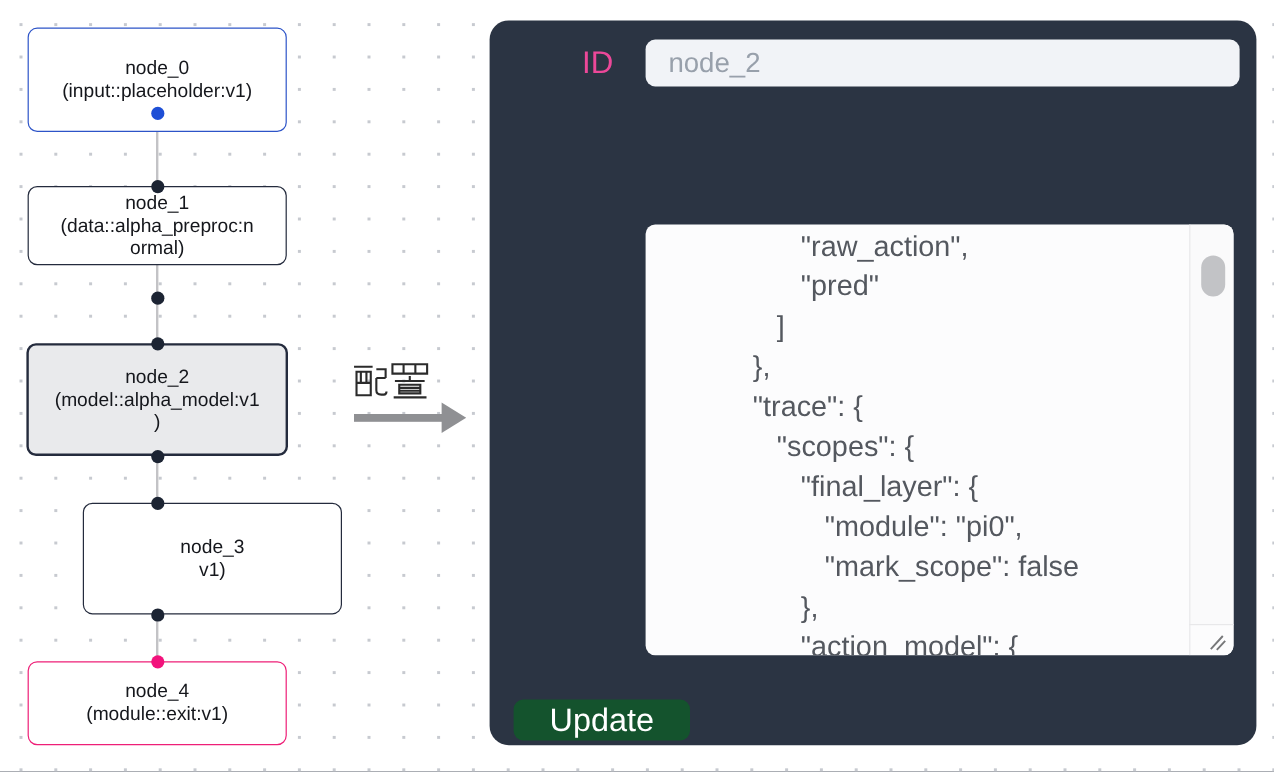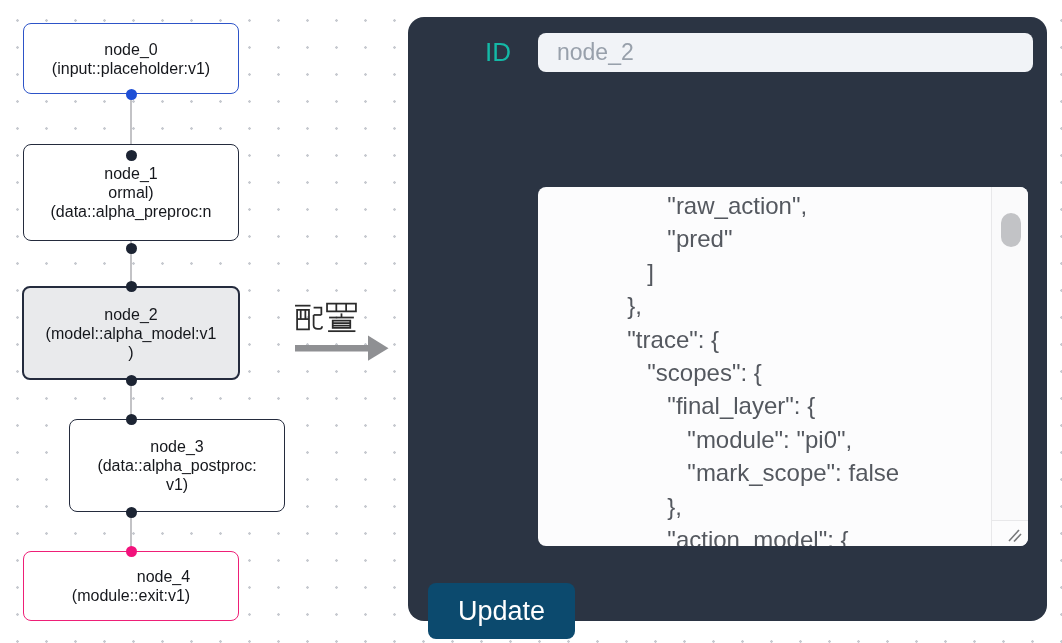--- a/index.html
+++ b/index.html
@@ -15,33 +15,33 @@
   .node{
     position:absolute;left:23px;width:216px;background:#ffffff;
     border:1.5px solid #242b3d;border-radius:8px;
     display:flex;align-items:center;justify-content:center;
     color:#15171c;font-size:16px;line-height:19px;text-align:center;
     box-sizing:border-box;
   }
   .node .nline{white-space:nowrap;}
   .node-input{border-color:#2d54c8;}
   .node-selected{background:#e9eaec;border-width:2.5px;left:22px;width:218px;}
-  .node-output{border-color:#ee1f77;text-align:right;}
+  .node-output{border-color:#ee1f77;}
   .port{position:absolute;left:126px;width:11px;height:11px;border-radius:50%;}
   .port-dark{background:#1c2433;}
   .port-blue{background:#1e4fd6;}
   .port-pink{background:#f2127c;}
   
   .anno{position:absolute;left:294px;top:300px;}
   .anno-glyphs{display:block;}
   .sr-text{position:absolute;left:-1px;top:-1px;width:1px;height:1px;overflow:hidden;opacity:0;}
   .anno-arrow{display:block;margin-top:2px;}
   
   .panel{position:absolute;left:408px;top:17px;width:639px;height:604px;background:#2b3443;border-radius:16px;}
-  .f-label{position:absolute;left:0;width:103px;text-align:right;color:#14b8a6;font-size:26px;}
+  .f-label{position:absolute;left:0;width:103px;text-align:right;color:#ec4899;font-size:26px;}
   .lbl-id{top:16px;height:39px;line-height:39px;}
   .lbl-type{top:95px;height:39px;line-height:39px;}
   .lbl-config{top:172px;height:34px;line-height:34px;}
   .f-input{
     position:absolute;left:130px;width:495px;height:39px;box-sizing:border-box;
     background:#f1f3f7;border:none;border-radius:8px;outline:none;
     font-family:"Liberation Sans",sans-serif;font-size:23px;color:#98a0ab;
     padding:0 10px 0 19px;
   }
   .inp-id{top:16px;}
@@ -53,57 +53,56 @@
   .config-text{
     margin:0;padding:2px 0 0 16px;white-space:pre;
     font-family:"Liberation Sans",sans-serif;
     font-size:24px;line-height:33.4px;color:#54585f;
   }
   .config-scrollbar{position:absolute;top:0;right:0;width:36px;height:334px;background:#fafafb;border-left:1px solid #e8e8ea;}
   .config-thumb{position:absolute;right:7px;top:26px;width:20px;height:34px;background:#c2c3c6;border-radius:10px;}
   .config-corner{position:absolute;right:0;bottom:0;width:36px;height:25px;background:#fcfcfd;border-left:1px solid #e8e8ea;border-top:1px solid #e8e8ea;}
   .resize-grip{position:absolute;right:3px;bottom:3px;}
   .update-btn{
-    position:absolute;left:20px;top:566px;width:147px;height:56px;
-    background:#0c4a6e;color:#ffffff;border:none;border-radius:8px;
+    position:absolute;left:20px;top:566px;width:147px;height:34px;
+    background:#14532d;color:#ffffff;border:none;border-radius:8px;
     font-family:"Liberation Sans",sans-serif;font-size:27px;cursor:pointer;
   }
 </style>
 </head>
 <body>
 
 <div class="edge-line"></div>
 
-<div class="node node-input" style="top:23px;height:71px;justify-content:center;">
+<div class="node node-input" style="top:23px;height:87px;justify-content:center;">
   <div class="ntext">
     <div class="nline">node_0</div>
     <div class="nline">(input::placeholder:v1)</div>
   </div>
 </div>
 
-<div class="node" style="top:144px;height:97px;">
+<div class="node" style="top:155px;height:66px;">
   <div class="ntext">
     <div class="nline">node_1</div>
+    <div class="nline">(data::alpha_preproc:n</div>
     <div class="nline">ormal)</div>
-    <div class="nline">(data::alpha_preproc:n</div>
   </div>
 </div>
 
 <div class="node node-selected" style="top:286px;height:94px;">
   <div class="ntext">
     <div class="nline">node_2</div>
     <div class="nline">(model::alpha_model:v1</div>
     <div class="nline">)</div>
   </div>
 </div>
 
 <div class="node" style="top:419px;height:93px;margin-left:46px;">
   <div class="ntext">
     <div class="nline">node_3</div>
-    <div class="nline">(data::alpha_postproc:</div>
     <div class="nline">v1)</div>
   </div>
 </div>
 
 <div class="node node-output" style="top:551px;height:70px;">
   <div class="ntext">
     <div class="nline">node_4</div>
     <div class="nline">(module::exit:v1)</div>
   </div>
 </div>

